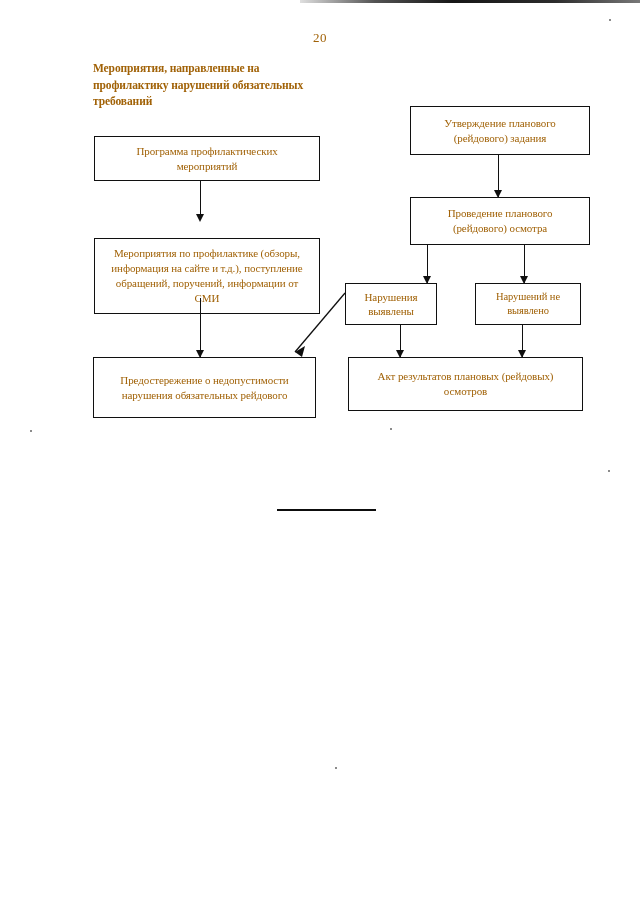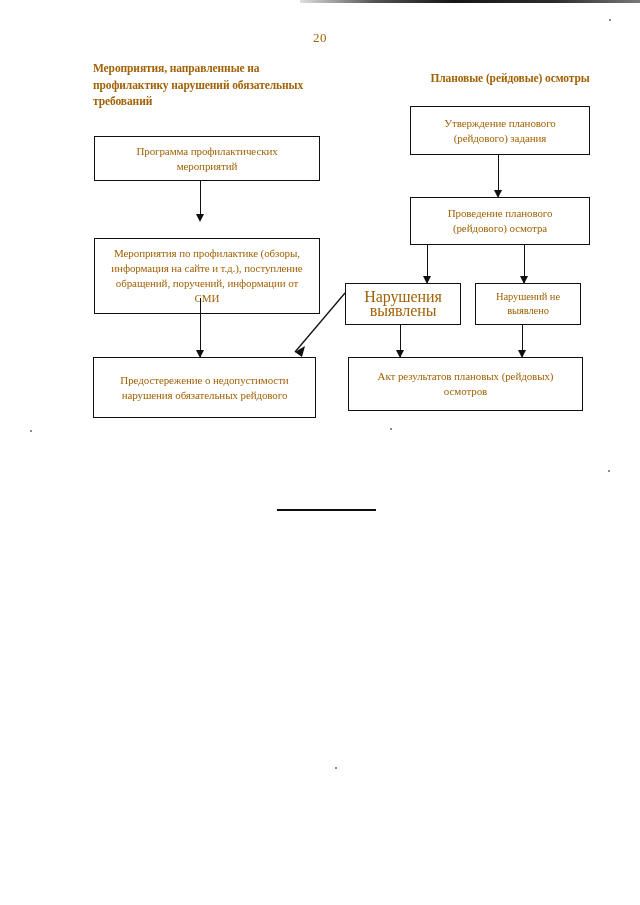--- a/index.html
+++ b/index.html
@@ -104,21 +104,20 @@
   <div class="scan-edge-top"></div>
   <div class="speck" style="left:609px; top:19px;"></div>
   <div class="speck" style="left:30px; top:430px;"></div>
   <div class="speck" style="left:390px; top:428px;"></div>
   <div class="speck" style="left:608px; top:470px;"></div>
   <div class="speck" style="left:335px; top:767px;"></div>
 
   <div class="page-number">20</div>
 
   <div class="col-header" id="header-left">Мероприятия, направленные на профилактику нарушений обязательных требований</div>
-  <div class="col-header" id="header-right">Плановые (рейдовые) осмотры</div>
 
   <div class="node" style="left:94px; top:136px; width:226px; height:45px;">
     <span>Программа профилактических мероприятий</span>
   </div>
 
   <div class="vline" style="left:200px; top:181px; height:39px;"></div>
   <div class="arrowhead" style="left:195.6px; top:214px;"></div>
 
   <div class="node" style="left:94px; top:238px; width:226px; height:76px;">
     <span>Мероприятия по профилактике (обзоры, информация на сайте и т.д.), поступление обращений, поручений, информации от СМИ</span>
@@ -141,21 +140,21 @@
   <div class="node" style="left:410px; top:197px; width:180px; height:48px;">
     <span>Проведение планового (рейдового) осмотра</span>
   </div>
 
   <div class="vline" style="left:427px; top:245px; height:38px;"></div>
   <div class="arrowhead" style="left:422.6px; top:276px;"></div>
 
   <div class="vline" style="left:524px; top:245px; height:38px;"></div>
   <div class="arrowhead" style="left:519.6px; top:276px;"></div>
 
-  <div class="node" style="left:345px; top:283px; width:116px; height:42px; font-size:16px; line-height:14px;">
+  <div class="node" style="left:345px; top:283px; width:92px; height:42px; font-size:11px; line-height:14px;">
     <span>Нарушения выявлены</span>
   </div>
 
   <div class="node" style="left:475px; top:283px; width:106px; height:42px; font-size:10.5px; line-height:14px;justify-content:center;">
     <span>Нарушений не выявлено</span>
   </div>
 
   <div class="vline" style="left:400px; top:325px; height:32px;"></div>
   <div class="arrowhead" style="left:395.6px; top:350px;"></div>
 

